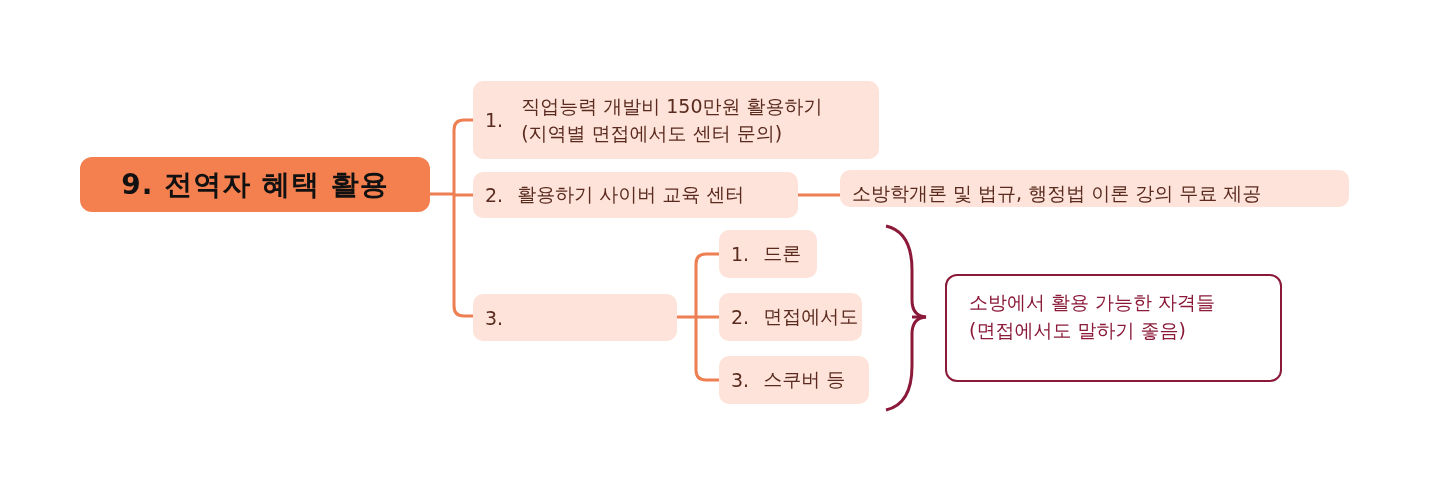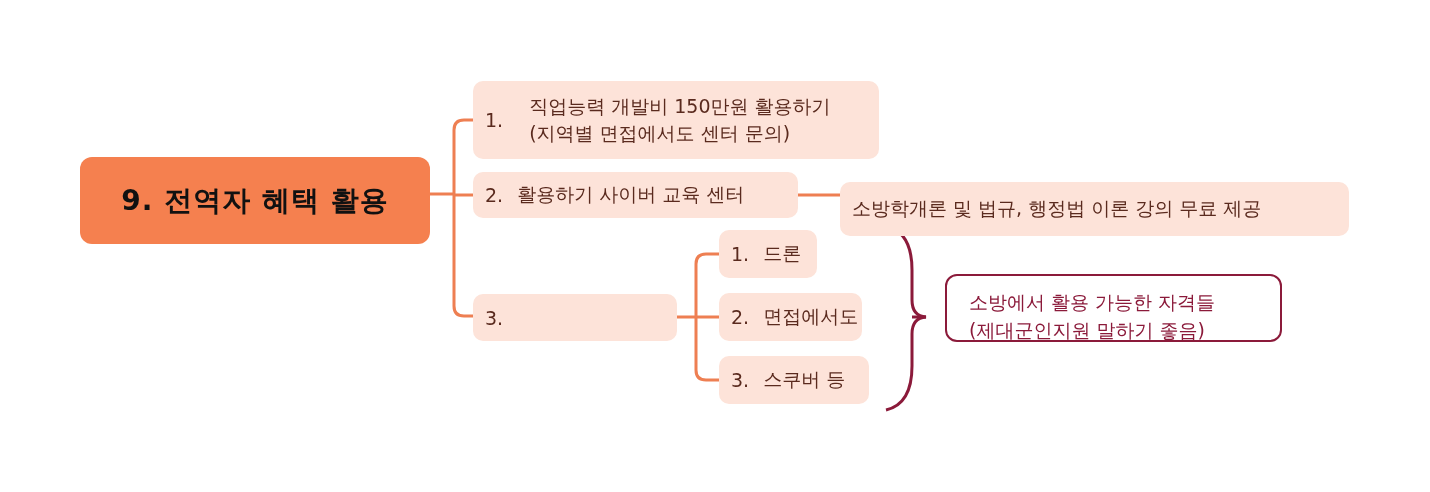--- a/index.html
+++ b/index.html
@@ -5,21 +5,21 @@
     html, body { margin: 0; padding: 0; background: #ffffff; }
     body { width: 1430px; height: 492px; position: relative; overflow: hidden;
            font-family: "DejaVu Sans", "Liberation Sans", sans-serif; }
     .canvas { position: absolute; left: 0; top: 0; width: 1430px; height: 492px; }
     svg.lines { position: absolute; left: 0; top: 0; width: 1430px; height: 492px; }
     .node { position: absolute; box-sizing: border-box; display: flex; align-items: center; border-radius: 10px; }
     .root { background: #F5804F; color: #111111; font-weight: bold; font-size: 28px;
             justify-content: center; border-radius: 12px; letter-spacing: 1px; }
     .sub { background: #FDE3D9; color: #5A2A1E; font-size: 19px; padding-left: 12px; }
     .sub .num { display: inline-block; margin-right: 14px; }
-    .sub .txt { line-height: 27px; margin-left: 8px; }
+    .sub .txt { line-height: 27px; }
     .multi { align-items: center; }
     .multi .num { margin-right: 18px; }
     .summary { position: absolute; box-sizing: border-box; border: 2.5px solid #8B1A3A; border-radius: 12px;
                color: #8B1A3A; font-size: 19px; line-height: 28px; padding: 12px 0 0 22px; background: #ffffff; }
   </style>
 </head>
 <body>
 
 <div class="canvas">
 
@@ -34,38 +34,38 @@
     <path d="M798 195 H840" stroke="#EE7F52" stroke-width="3" fill="none"></path>
 
     <path d="M677 317 H719" stroke="#EE7F52" stroke-width="3" fill="none"></path>
 
     <path d="M719 254 H706 Q696 254 696 264 V370 Q696 380 706 380 H719" stroke="#EE7F52" stroke-width="3" fill="none"></path>
 
     <path d="M886 226 Q912 232 912 270 V300 Q912 316 926 317 Q912 318 912 334 V366 Q912 404 886 410" stroke="#8B1A3A" stroke-width="3" fill="none"></path>
     <path d="M912 317 H926" stroke="#8B1A3A" stroke-width="3" fill="none"></path>
   </svg>
 
-  <div class="node root" style="left:80px; top:157px; width:350px; height:87px;">
+  <div class="node root" style="left:80px; top:157px; width:350px; height:55px;">
     <span>9.  전역자 혜택 활용</span>
   </div>
 
   <div class="node sub multi" style="left:473px; top:81px; width:406px; height:78px;">
     <span class="num">1.</span>
     <div class="txt">
       <div>직업능력 개발비 150만원 활용하기</div>
       <div>(지역별 면접에서도 센터 문의)</div>
     </div>
   </div>
 
   <div class="node sub" style="left:473px; top:172px; width:325px; height:46px;">
     <span class="num">2.</span>
     <span>활용하기 사이버 교육 센터</span>
   </div>
 
-  <div class="node sub" style="left:840px; top:182px; width:509px; height:54px;">
+  <div class="node sub" style="left:840px; top:170px; width:509px; height:37px;align-items:flex-end;">
     <span>소방학개론 및 법규, 행정법 이론 강의 무료 제공</span>
   </div>
 
   <div class="node sub" style="left:473px; top:294px; width:204px; height:47px;">
     <span class="num">3.</span>
   </div>
 
   <div class="node sub" style="left:719px; top:230px; width:98px; height:48px;">
     <span class="num">1.</span>
     <span>드론</span>
@@ -74,18 +74,18 @@
   <div class="node sub" style="left:719px; top:293px; width:143px; height:48px;">
     <span class="num">2.</span>
     <span>면접에서도</span>
   </div>
 
   <div class="node sub" style="left:719px; top:356px; width:150px; height:48px;">
     <span class="num">3.</span>
     <span>스쿠버 등</span>
   </div>
 
-  <div class="summary" style="left:945px; top:274px; width:337px; height:68px;">
+  <div class="summary" style="left:945px; top:274px; width:337px; height:108px;">
     <div>소방에서 활용 가능한 자격들</div>
-    <div>(제대군인지원 말하기 좋음)</div>
+    <div>(면접에서도 말하기 좋음)</div>
   </div>
 
 </div>
 
 </body></html>

